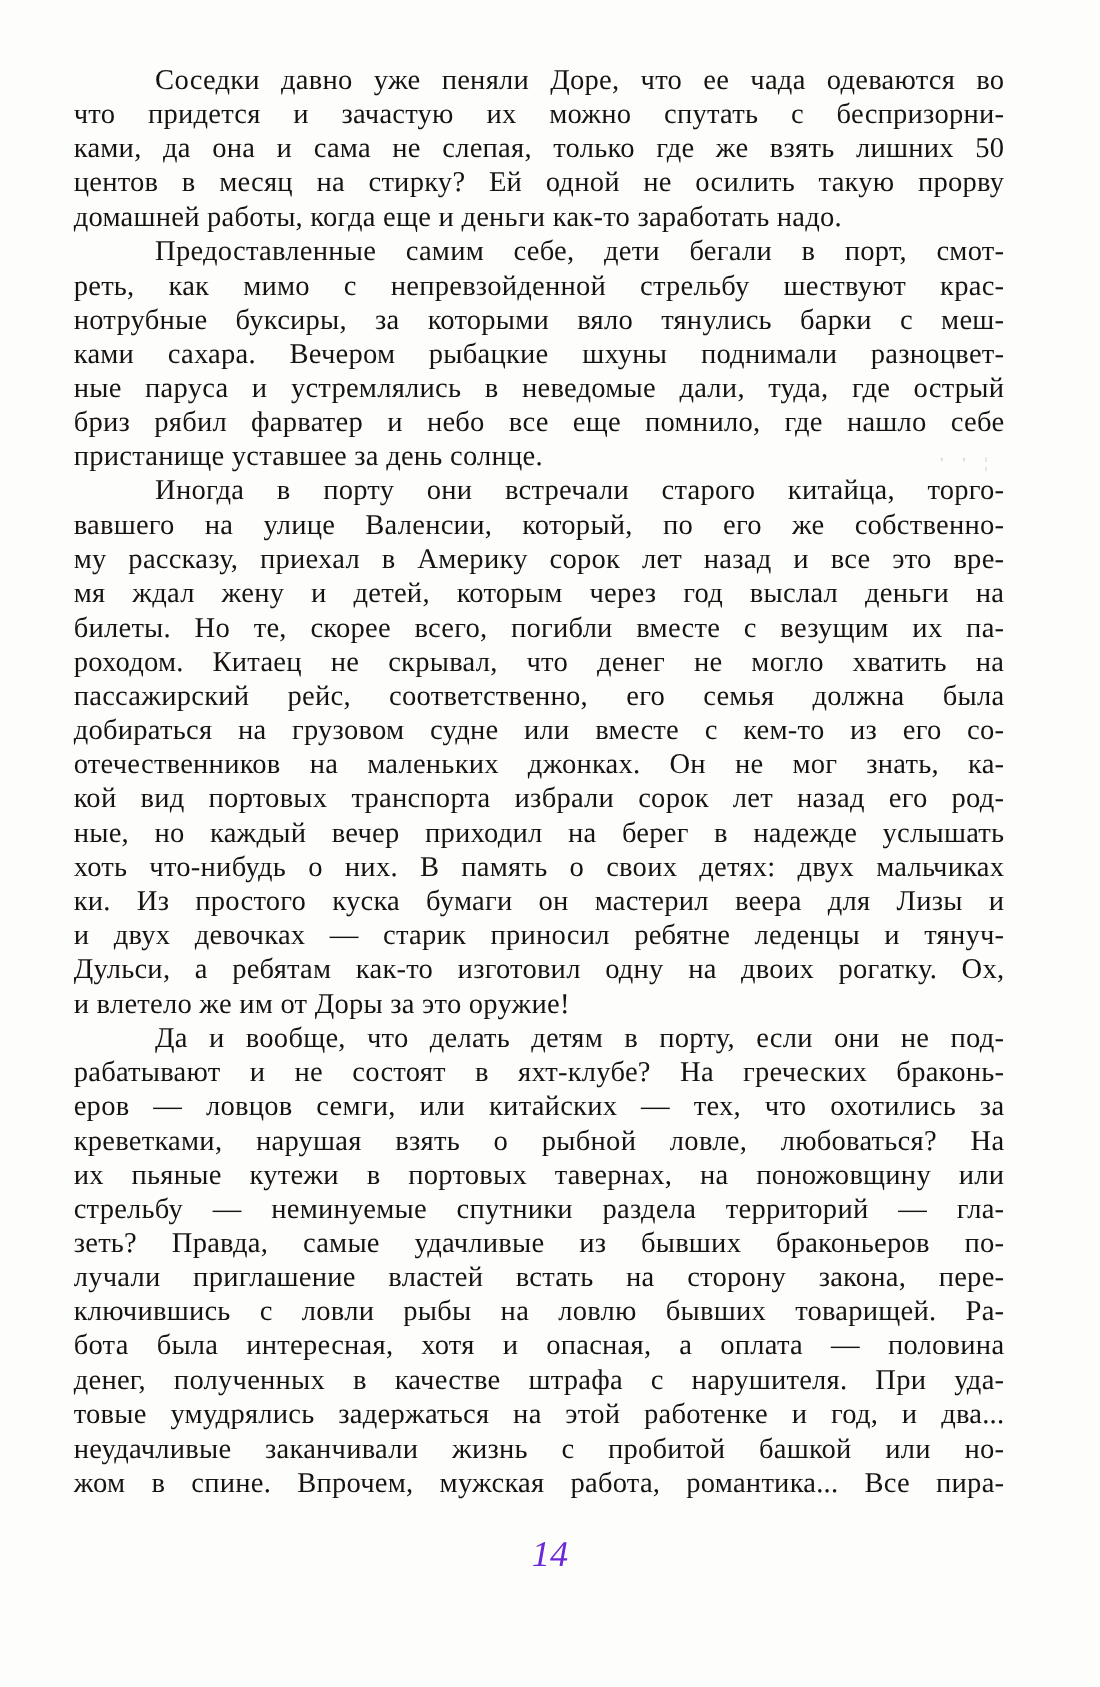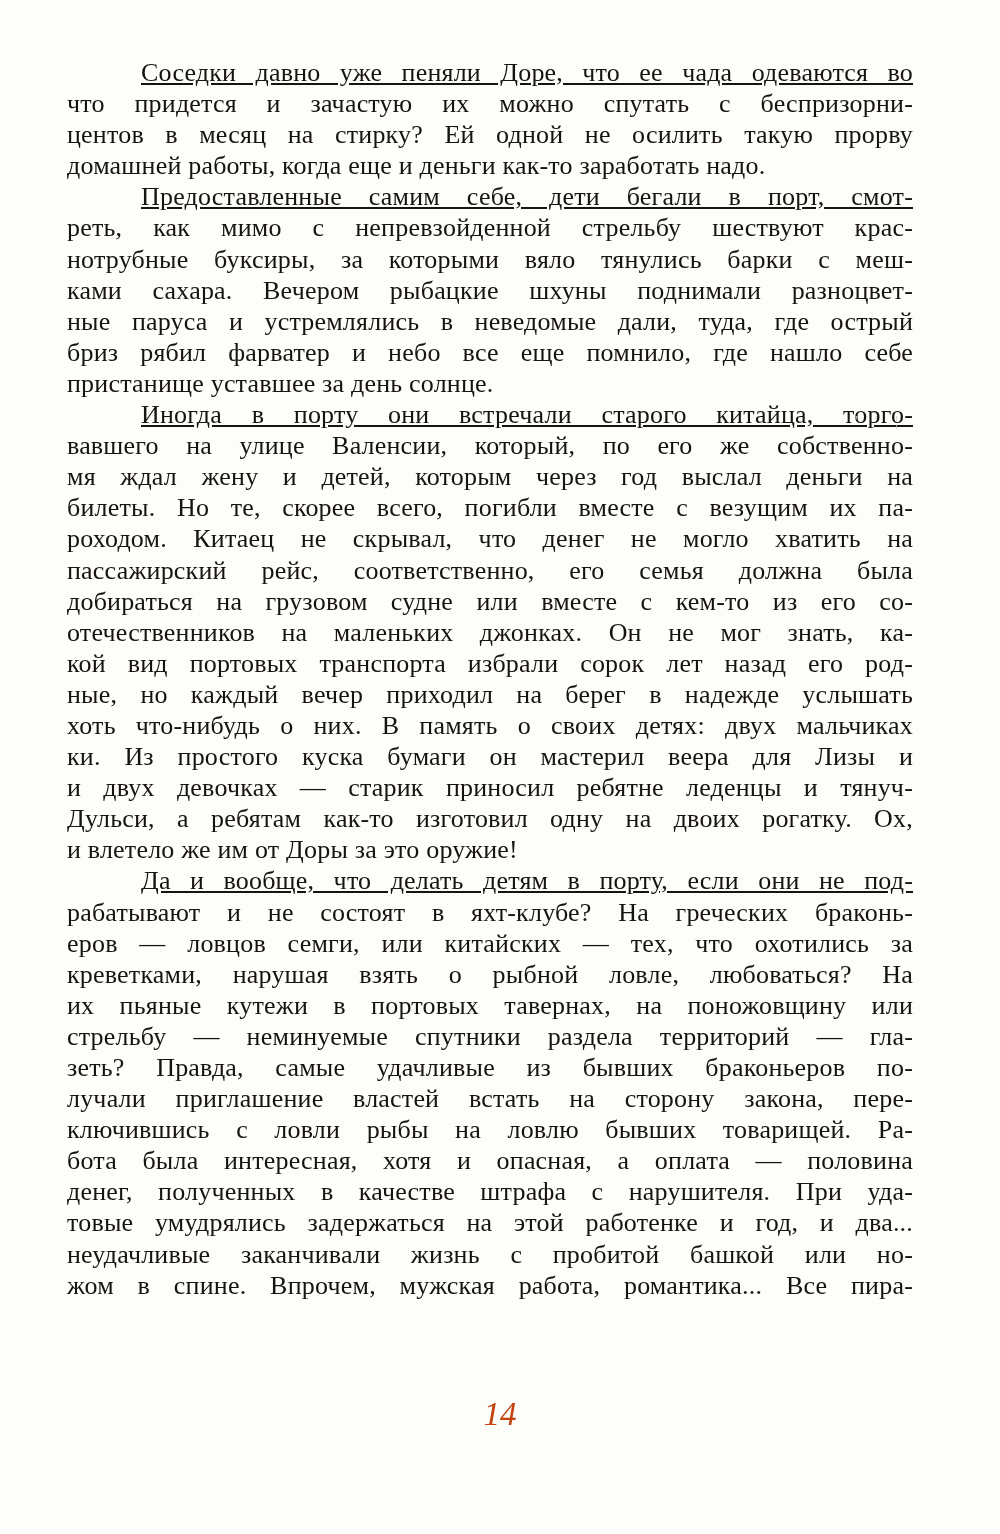--- a/index.html
+++ b/index.html
@@ -26,71 +26,72 @@
   }
   .paragraph {
     margin: 0;
   }
   .line {
     text-align: justify;
     text-align-last: justify;
   }
   .line.first {
     text-indent: 74px;
-    text-decoration: underline;
   }
   .line.last {
     text-align-last: left;
     font-family: Liberation Serif, serif;
   }
   .paragraph.continues .line.last {
     text-align-last: justify;
   }
   .page-number {
     position: absolute;
     top: 1396px;
     left: 0;
     width: 1000px;
     text-align: center;
     font-style: italic;
     font-size: 33px;
-    color: #c2410c;
+    color: #6d28d9;
   }
   .scan-artifact {
     position: absolute;
     left: 855px;
     top: 414px;
     color: #c7c7c3;
     font-size: 14px;
     letter-spacing: 7px;
     user-select: none;
   }
 </style>
 </head>
 <body>
 
 <main class="text-block">
     <div class="paragraph">
       <div class="line first">Соседки давно уже пеняли Доре, что ее чада одеваются во</div>
       <div class="line">что придется и зачастую их можно спутать с беспризорни-</div>
+      <div class="line">ками, да она и сама не слепая, только где же взять лишних 50</div>
       <div class="line">центов в месяц на стирку? Ей одной не осилить такую прорву</div>
       <div class="line last">домашней работы, когда еще и деньги как-то заработать надо.</div>
     </div>
     <div class="paragraph">
       <div class="line first">Предоставленные самим себе, дети бегали в порт, смот-</div>
       <div class="line">реть, как мимо с непревзойденной стрельбу шествуют крас-</div>
       <div class="line">нотрубные буксиры, за которыми вяло тянулись барки с меш-</div>
       <div class="line">ками сахара. Вечером рыбацкие шхуны поднимали разноцвет-</div>
       <div class="line">ные паруса и устремлялись в неведомые дали, туда, где острый</div>
       <div class="line">бриз рябил фарватер и небо все еще помнило, где нашло себе</div>
       <div class="line last">пристанище уставшее за день солнце.</div>
     </div>
     <div class="paragraph">
       <div class="line first">Иногда в порту они встречали старого китайца, торго-</div>
       <div class="line">вавшего на улице Валенсии, который, по его же собственно-</div>
+      <div class="line">му рассказу, приехал в Америку сорок лет назад и все это вре-</div>
       <div class="line">мя ждал жену и детей, которым через год выслал деньги на</div>
       <div class="line">билеты. Но те, скорее всего, погибли вместе с везущим их па-</div>
       <div class="line">роходом. Китаец не скрывал, что денег не могло хватить на</div>
       <div class="line">пассажирский рейс, соответственно, его семья должна была</div>
       <div class="line">добираться на грузовом судне или вместе с кем-то из его со-</div>
       <div class="line">отечественников на маленьких джонках. Он не мог знать, ка-</div>
       <div class="line">кой вид портовых транспорта избрали сорок лет назад его род-</div>
       <div class="line">ные, но каждый вечер приходил на берег в надежде услышать</div>
       <div class="line">хоть что-нибудь о них. В память о своих детях: двух мальчиках</div>
       <div class="line">ки. Из простого куска бумаги он мастерил веера для Лизы и</div>

